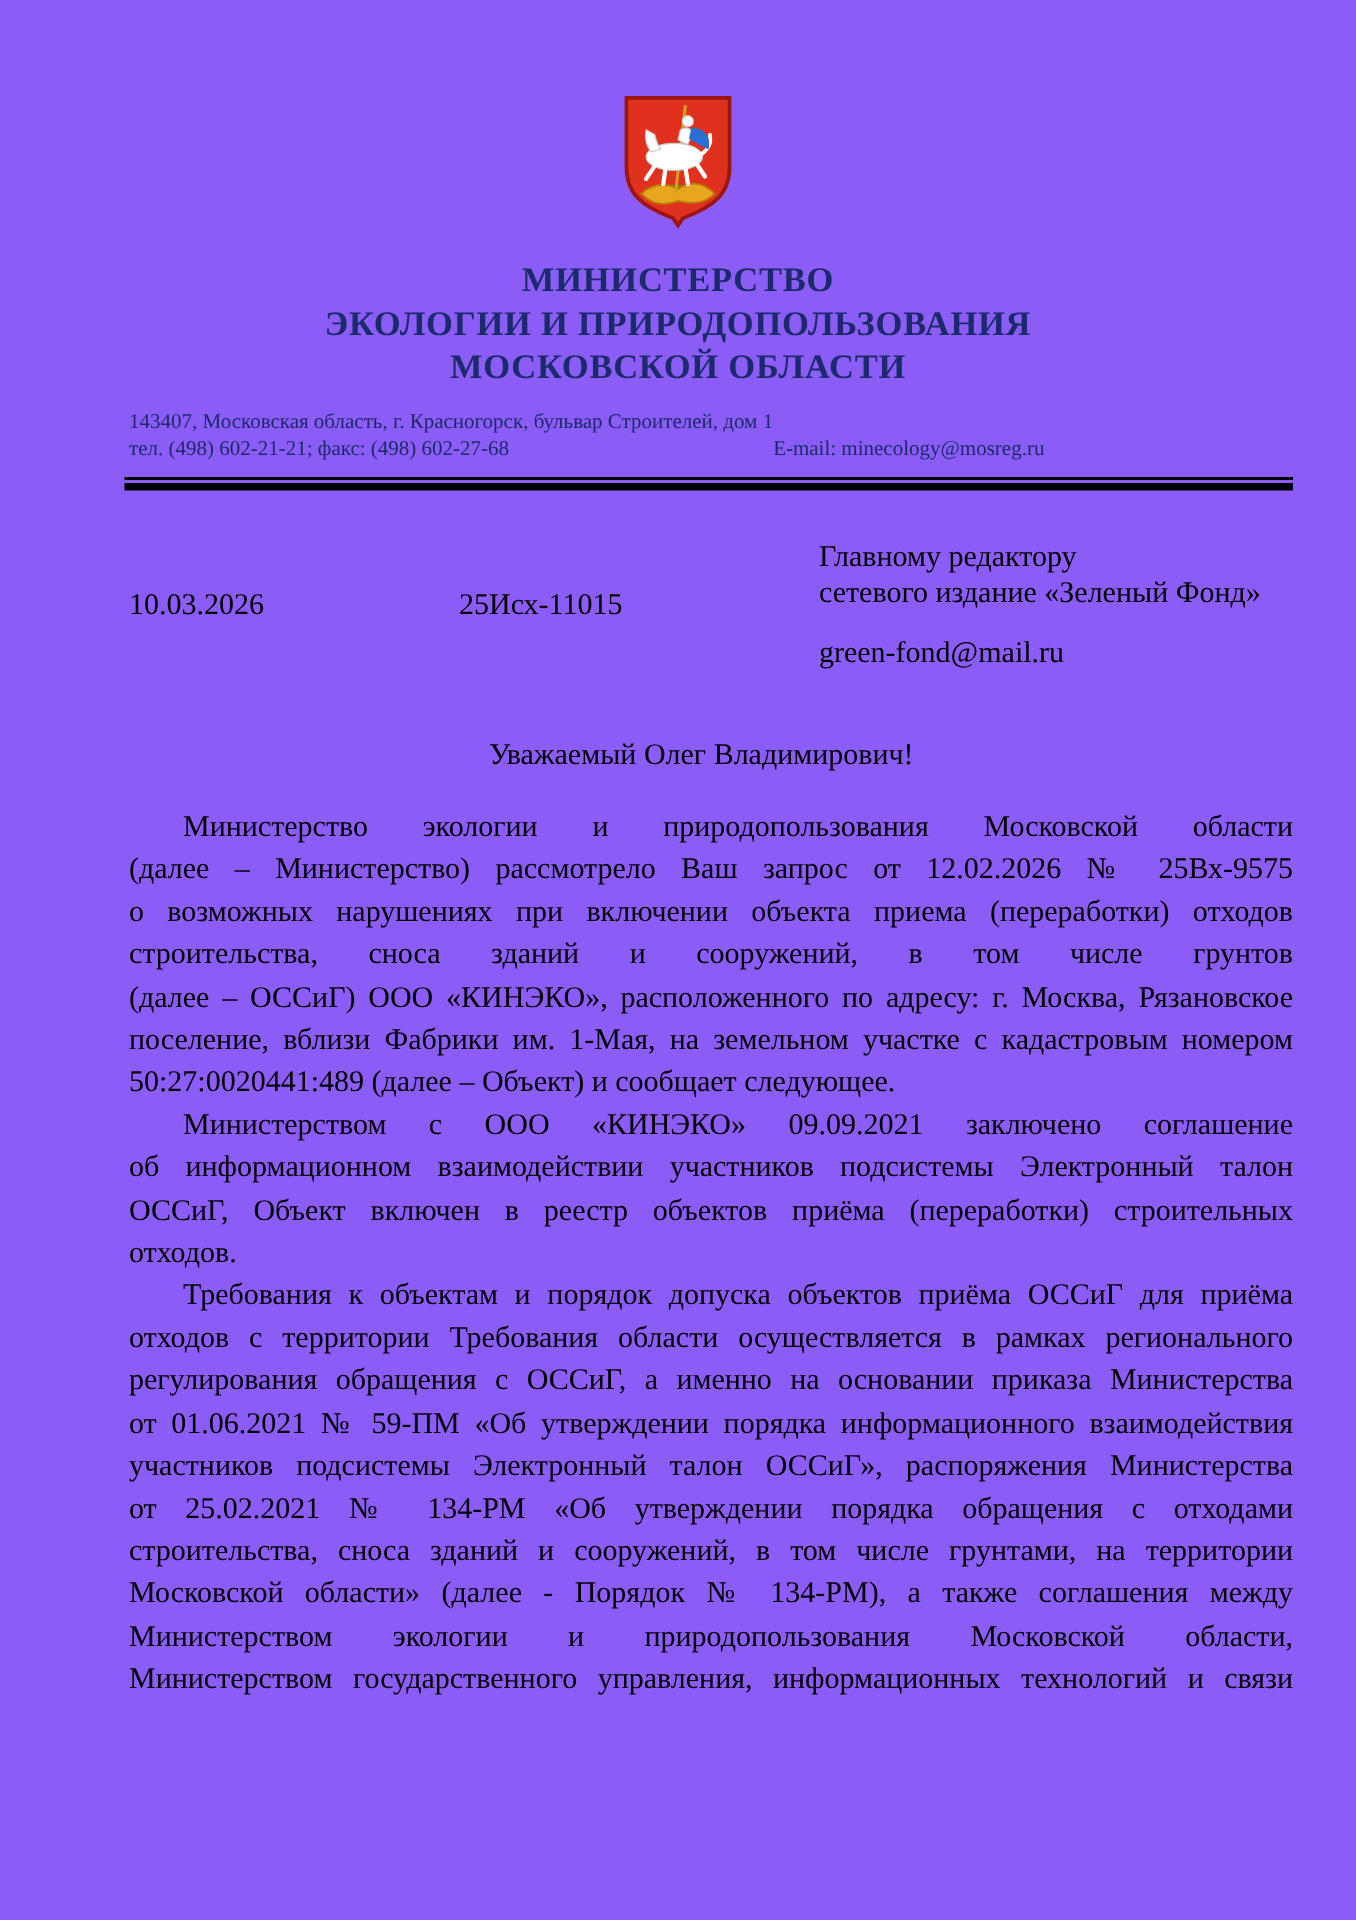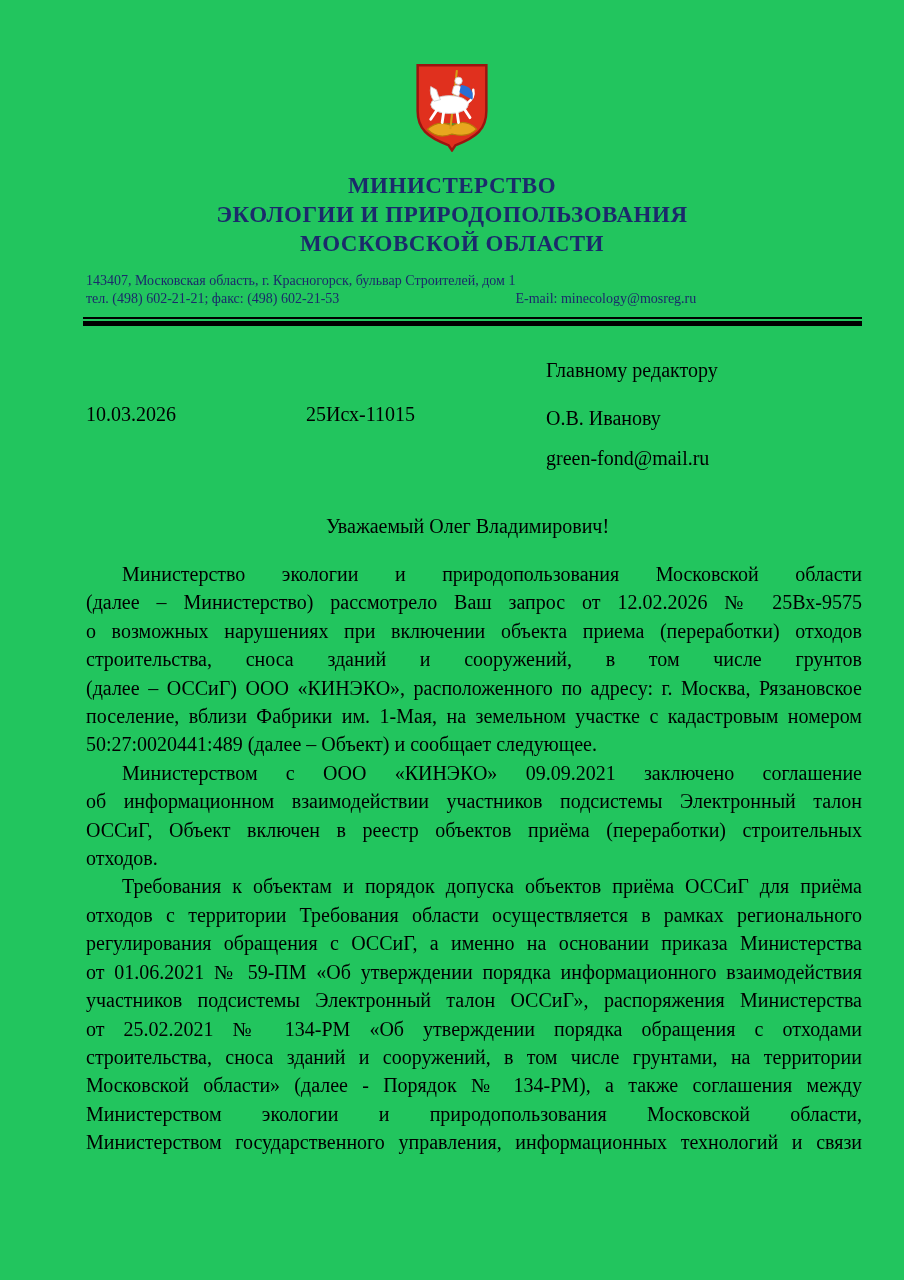--- a/index.html
+++ b/index.html
@@ -1,21 +1,21 @@
 <!DOCTYPE html>
 <html><head>
 <meta charset="utf-8">
 <style>
   * { margin:0; padding:0; box-sizing:border-box; }
   html,body { background:#ffffff; }
   .page {
     position:relative;
     width:904px; height:1280px;
     margin:0 auto;
-    background:#22c55e;
+    background:#8b5cf6;
     font-family:"Liberation Serif","DejaVu Serif",serif;
     color:#000;
     overflow:hidden;
   }
   
   .letterhead { padding-top:62px; text-align:center; }
   .emblem { width:84px; height:90px; display:inline-block; }
   .ministry-title {
     margin-top:15px;
     color:#1b2a6b;
@@ -106,37 +106,37 @@
 
     <div class="ministry-title">
       <div>МИНИСТЕРСТВО</div>
       <div>ЭКОЛОГИИ И ПРИРОДОПОЛЬЗОВАНИЯ</div>
       <div>МОСКОВСКОЙ ОБЛАСТИ</div>
     </div>
 
     <div class="contact-row">
       <div>
         <div>143407, Московская область, г. Красногорск, бульвар Строителей, дом 1</div>
-        <div>тел. (498) 602-21-21; факс: (498) 602-21-53</div>
+        <div>тел. (498) 602-21-21; факс: (498) 602-27-68</div>
       </div>
       <div>E-mail: minecology@mosreg.ru</div>
     </div>
 
     <div class="rule-wrap">
       <div class="rule-thin"></div>
       <div class="rule-thick"></div>
     </div>
   </div>
 
   <div class="ref-section">
     <div class="ref-date">10.03.2026</div>
     <div class="ref-number">25Исх-11015</div>
     <div class="recipient">
       <div>Главному редактору</div>
-      <div class="recipient-name">О.В. Иванову</div>
+      <div>сетевого издание «Зеленый Фонд»</div>
       <div class="recipient-email">green-fond@mail.ru</div>
     </div>
   </div>
 
   <div class="salutation">Уважаемый Олег Владимирович!</div>
 
   <div class="body-text">
 
     <div>
       <div class="bline indent">Министерство экологии и природопользования Московской области</div>

